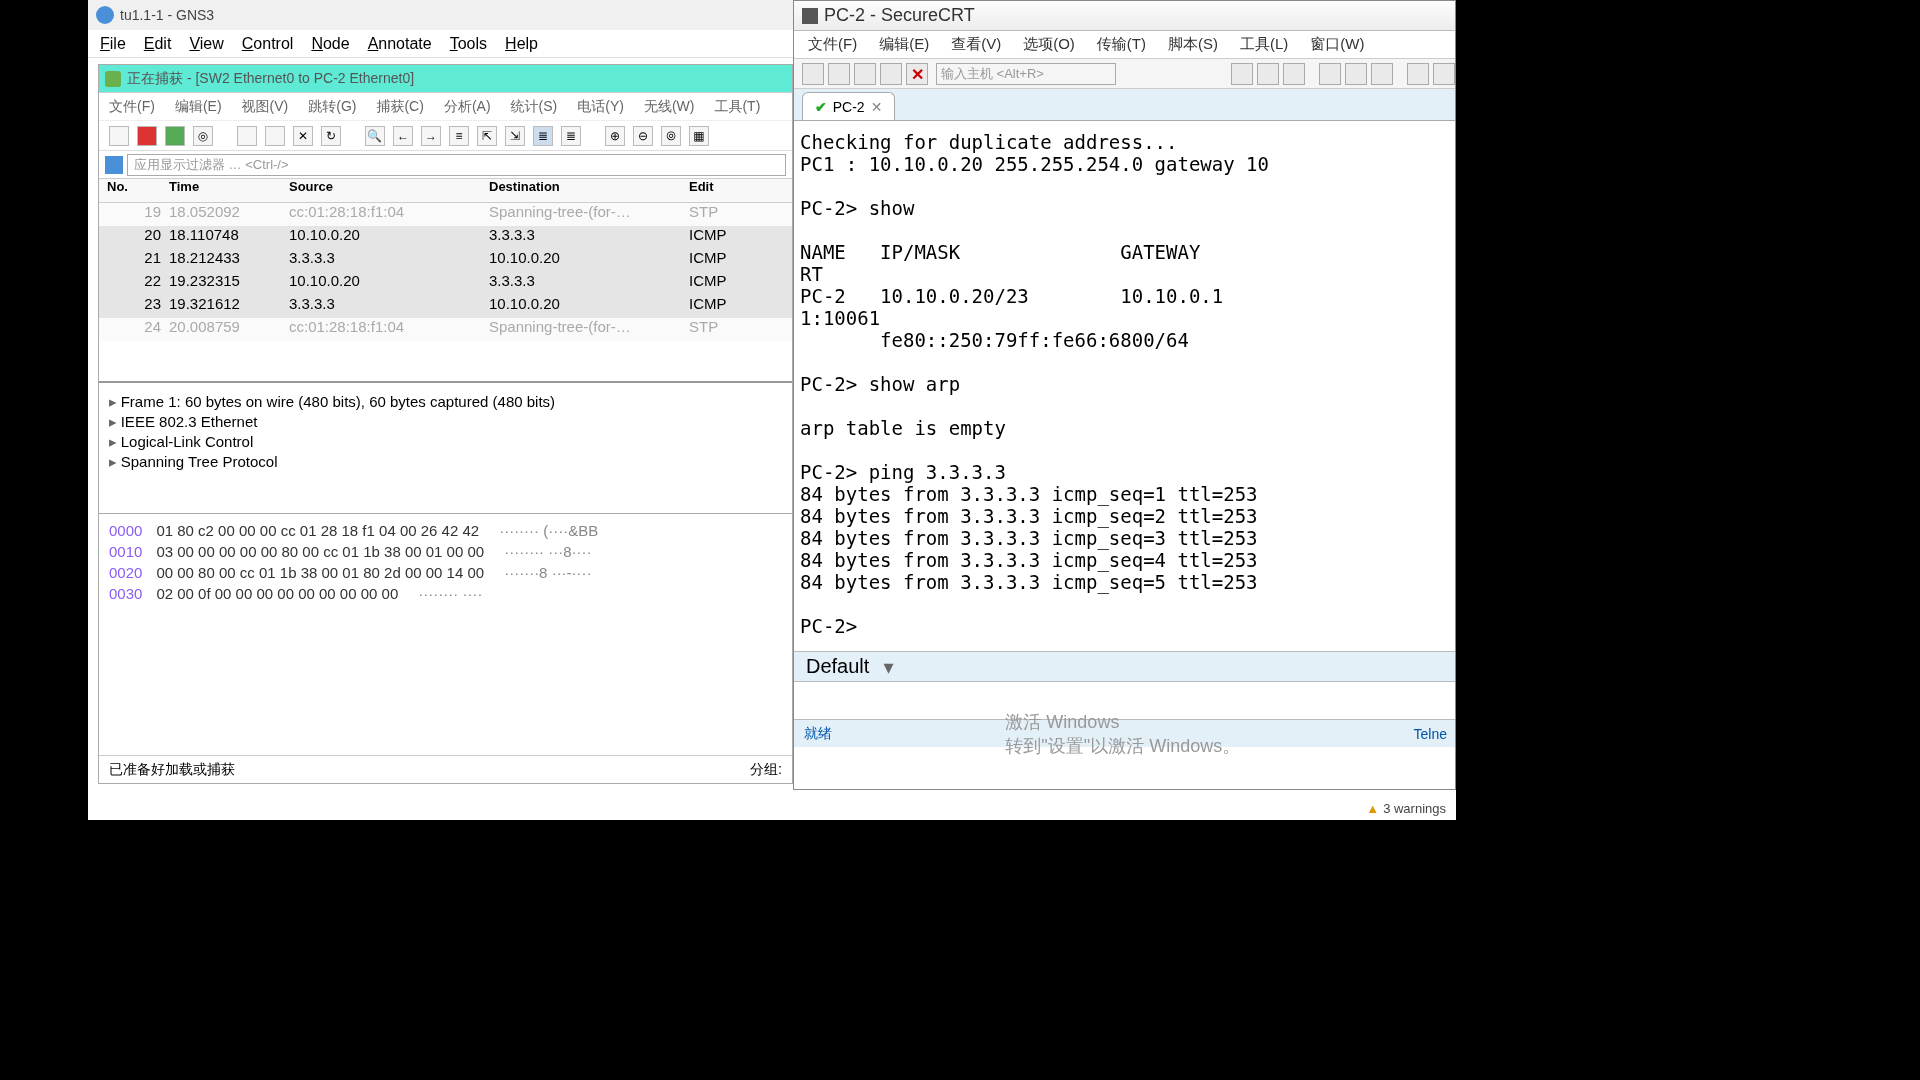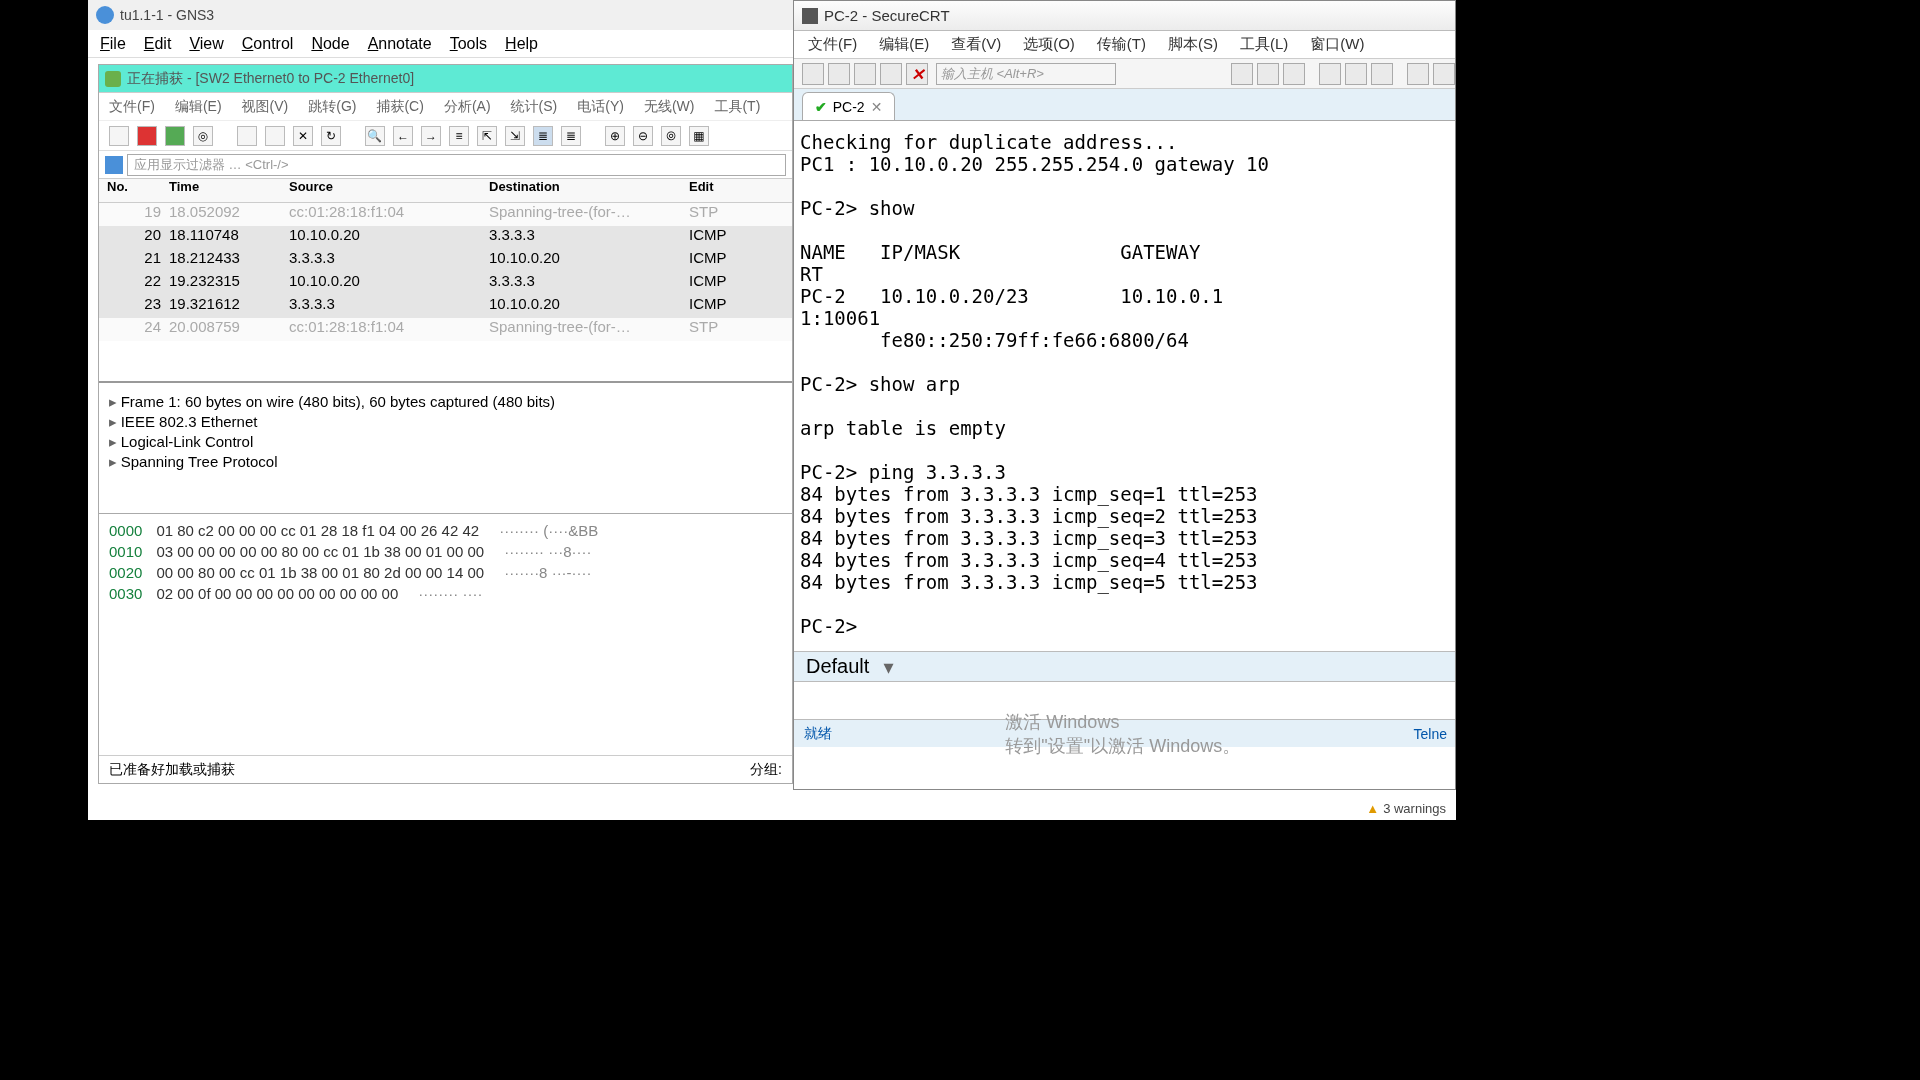--- a/index.html
+++ b/index.html
@@ -44,33 +44,33 @@
 .packet-row div:nth-child(4) { width: 200px; }
 .packet-row div:nth-child(5) { width: 60px; }
 
 .packet-list-scroll { border-bottom: 2px solid #999; height: 180px; overflow: hidden; }
 
 .packet-details { padding: 8px 10px; font-family: "Consolas", monospace; font-size: 15px; height: 131px; border-bottom: 1px solid #aaa; }
 .packet-details .line { margin: 2px 0; }
 .packet-details .line::before { content: "▸ "; color: #666; }
 
 .hex-pane { padding: 6px 10px; font-family: "Consolas", monospace; font-size: 15px; color: #333; height: 100px; line-height: 21px; }
-.hex-pane .offset { color: #15803d; margin-right: 14px; }
+.hex-pane .offset { color: #8b5cf6; margin-right: 14px; }
 .hex-pane .ascii { color: #888; margin-left: 20px; }
 
 .ws-status { position: absolute; bottom: 0; left: 0; right: 0; height: 28px; border-top: 1px solid #ccc; display: flex; align-items: center; padding-left: 10px; font-size: 14px; }
 .ws-status-right { margin-left: auto; margin-right: 10px; }
 
 
 .crt { position: absolute; left: 705px; top: 0; width: 663px; height: 790px; background: #fff; border: 1px solid #888; }
 .crt-title { height: 30px; background: linear-gradient(#fdfdfd,#ececec); display: flex; align-items: center; padding-left: 8px; border-bottom: 1px solid #bbb; }
 .crt-title-icon { width: 16px; height: 16px; background: #555; margin-right: 6px; }
-.crt-title-text { font-size: 15px; color: #333; }
+.crt-title-text { font-size: 18px; color: #333; }
 .crt-menu { height: 28px; display: flex; align-items: center; padding-left: 14px; gap: 22px; font-size: 15px; color: #333; border-bottom: 1px solid #ccc; }
-.crt-toolbar { height: 30px; display: flex; align-items: center; padding-left: 8px; gap: 4px; border-bottom: 1px solid #ccc; background: #f5f5f5; font-style: italic; }
+.crt-toolbar { height: 30px; display: flex; align-items: center; padding-left: 8px; gap: 4px; border-bottom: 1px solid #ccc; background: #f5f5f5; }
 .crt-tb-btn { width: 22px; height: 22px; border: 1px solid #aaa; background: #eaeaea; }
 .crt-tb-red { width: 22px; height: 22px; border: 1px solid #aaa; background: #eaeaea; position: relative; }
 .crt-tb-red::after { content: "✕"; color: #c00; font-weight: bold; position: absolute; left: 4px; top: 1px; }
 .crt-host-input { width: 180px; height: 22px; border: 1px solid #aaa; padding-left: 4px; font-size: 13px; color: #999; display: flex; align-items: center; margin-left: 4px; }
 .crt-tabs { height: 32px; background: #e4f0f8; display: flex; align-items: flex-end; padding-left: 8px; border-bottom: 1px solid #aaa; }
 .crt-tab { height: 28px; background: #fff; border: 1px solid #aaa; border-bottom: none; border-radius: 6px 6px 0 0; padding: 4px 12px; display: flex; align-items: center; gap: 6px; font-size: 14px; }
 .crt-tab-check { color: #2a2; font-weight: bold; }
 .crt-tab-close { color: #888; cursor: pointer; }
 
 .terminal { padding: 10px 6px; font-family: "Consolas", monospace; font-size: 19px; line-height: 22px; color: #000; white-space: pre; height: 530px; overflow: hidden; }

